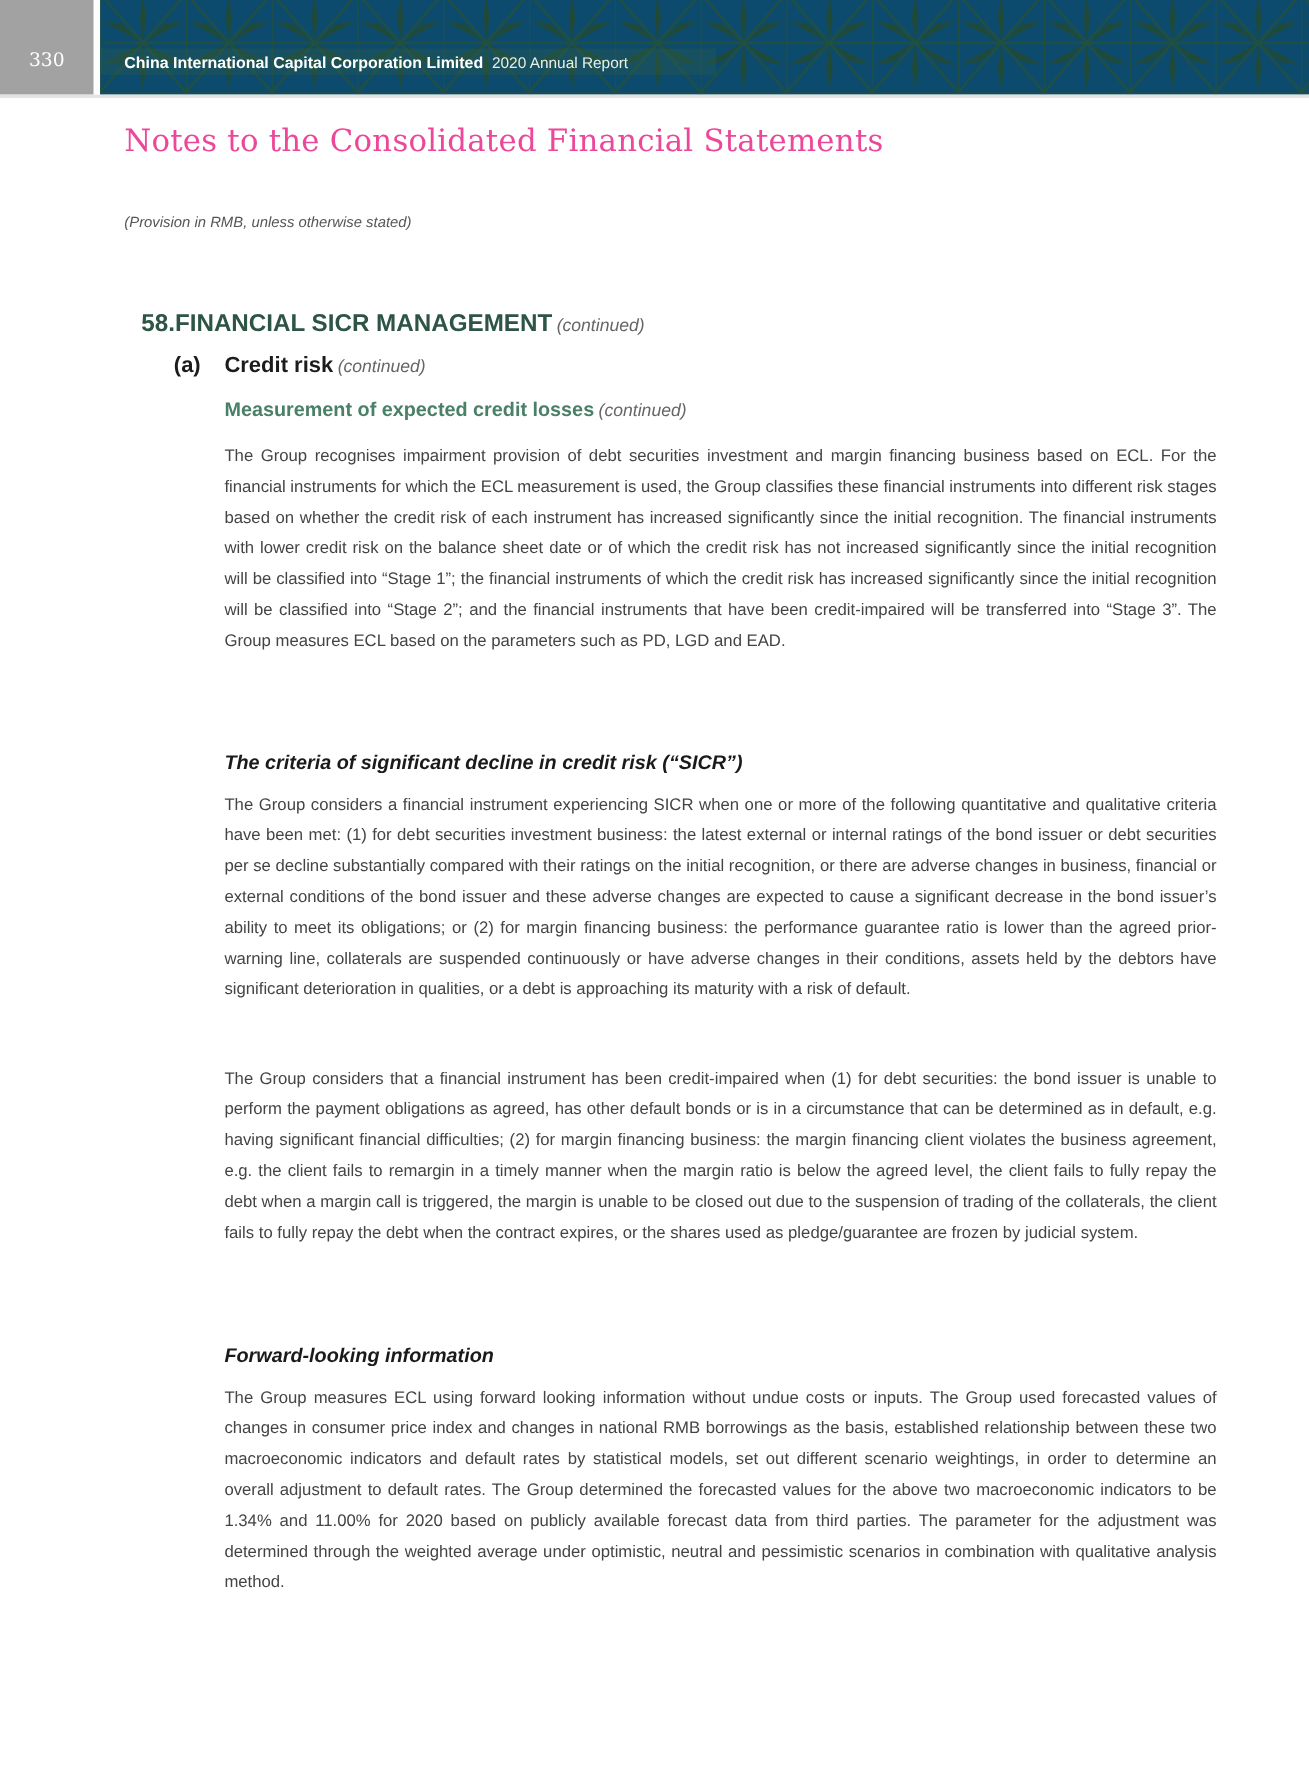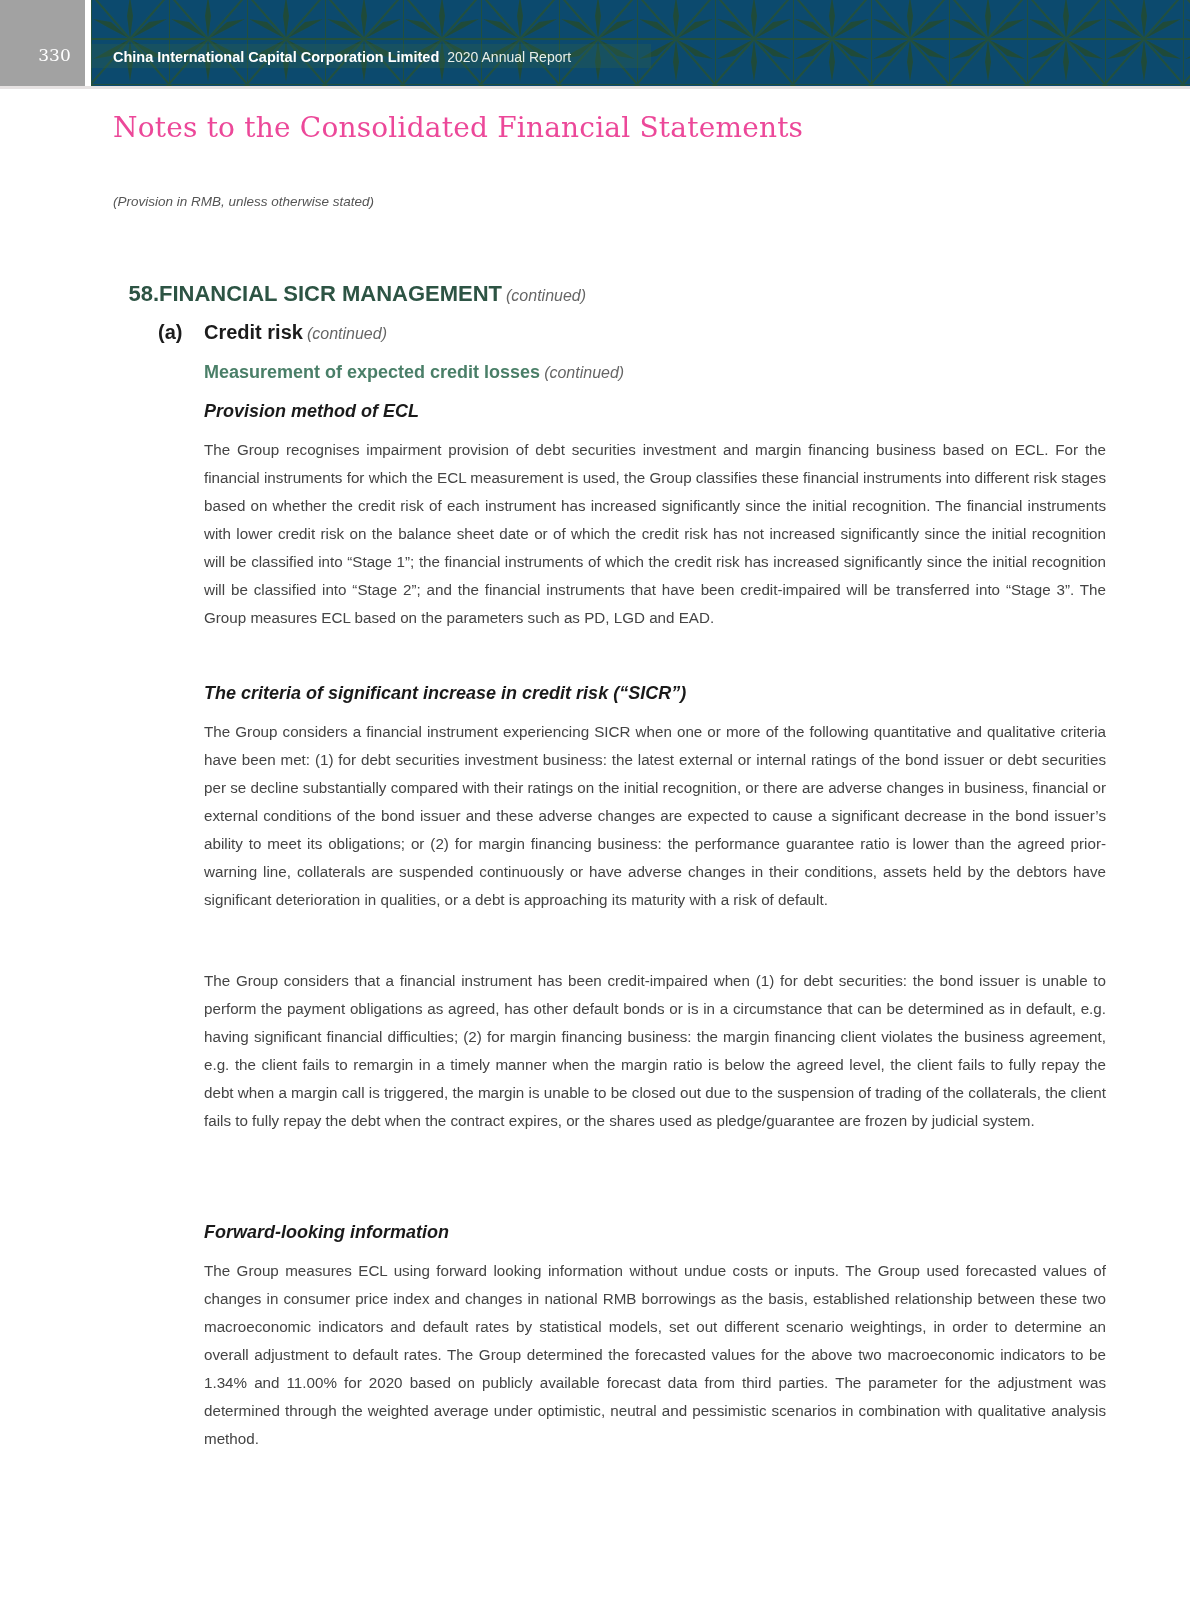--- a/index.html
+++ b/index.html
@@ -25,21 +25,21 @@
     .page-num-box {
       position: absolute;
       left: 0;
       top: 0;
       width: 85px;
       height: 86px;
       background: #a2a2a2;
     }
     .page-num {
       position: absolute;
-      left: 12px;
+      left: 0;
       width: 85px;
       top: 45px;
       text-align: center;
       font-family: "DejaVu Serif", "Liberation Serif", serif;
       font-size: 17px;
       color: #ffffff;
     }
     .banner {
       position: absolute;
       left: 91px;
@@ -230,26 +230,25 @@
 
 <div class="h2">
   <span class="h2-num">(a)</span><span class="h2-text">Credit risk</span><span class="cont">(continued)</span>
 </div>
 
 <div class="h3">
   <span class="h3-text">Measurement of expected credit losses</span><span class="cont">(continued)</span>
 </div>
 
 <div class="section" style="top:401px;">
-  <h4 class="sec-heading">Provision method of ECL</h4>
   <p class="sec-body">The Group recognises impairment provision of debt securities investment and margin financing business based on ECL. For the financial instruments for which the ECL measurement is used, the Group classifies these financial instruments into different risk stages based on whether the credit risk of each instrument has increased significantly since the initial recognition. The financial instruments with lower credit risk on the balance sheet date or of which the credit risk has not increased significantly since the initial recognition will be classified into “Stage 1”; the financial instruments of which the credit risk has increased significantly since the initial recognition will be classified into “Stage 2”; and the financial instruments that have been credit-impaired will be transferred into “Stage 3”. The Group measures ECL based on the parameters such as PD, LGD and EAD.</p>
 </div>
 
 <div class="section" style="top:683px;">
-  <h4 class="sec-heading">The criteria of significant increase in credit risk (“SICR”)</h4>
+  <h4 class="sec-heading">The criteria of significant decline in credit risk (“SICR”)</h4>
   <p class="sec-body">The Group considers a financial instrument experiencing SICR when one or more of the following quantitative and qualitative criteria have been met: (1) for debt securities investment business: the latest external or internal ratings of the bond issuer or debt securities per se decline substantially compared with their ratings on the initial recognition, or there are adverse changes in business, financial or external conditions of the bond issuer and these adverse changes are expected to cause a significant decrease in the bond issuer’s ability to meet its obligations; or (2) for margin financing business: the performance guarantee ratio is lower than the agreed prior-warning line, collaterals are suspended continuously or have adverse changes in their conditions, assets held by the debtors have significant deterioration in qualities, or a debt is approaching its maturity with a risk of default.</p>
 </div>
 
 <div class="section" style="top:967px;">
   <p class="sec-body">The Group considers that a financial instrument has been credit-impaired when (1) for debt securities: the bond issuer is unable to perform the payment obligations as agreed, has other default bonds or is in a circumstance that can be determined as in default, e.g. having significant financial difficulties; (2) for margin financing business: the margin financing client violates the business agreement, e.g. the client fails to remargin in a timely manner when the margin ratio is below the agreed level, the client fails to fully repay the debt when a margin call is triggered, the margin is unable to be closed out due to the suspension of trading of the collaterals, the client fails to fully repay the debt when the contract expires, or the shares used as pledge/guarantee are frozen by judicial system.</p>
 </div>
 
 <div class="section" style="top:1222px;">
   <h4 class="sec-heading">Forward-looking information</h4>
   <p class="sec-body">The Group measures ECL using forward looking information without undue costs or inputs. The Group used forecasted values of changes in consumer price index and changes in national RMB borrowings as the basis, established relationship between these two macroeconomic indicators and default rates by statistical models, set out different scenario weightings, in order to determine an overall adjustment to default rates. The Group determined the forecasted values for the above two macroeconomic indicators to be 1.34% and 11.00% for 2020 based on publicly available forecast data from third parties. The parameter for the adjustment was determined through the weighted average under optimistic, neutral and pessimistic scenarios in combination with qualitative analysis method.</p>

